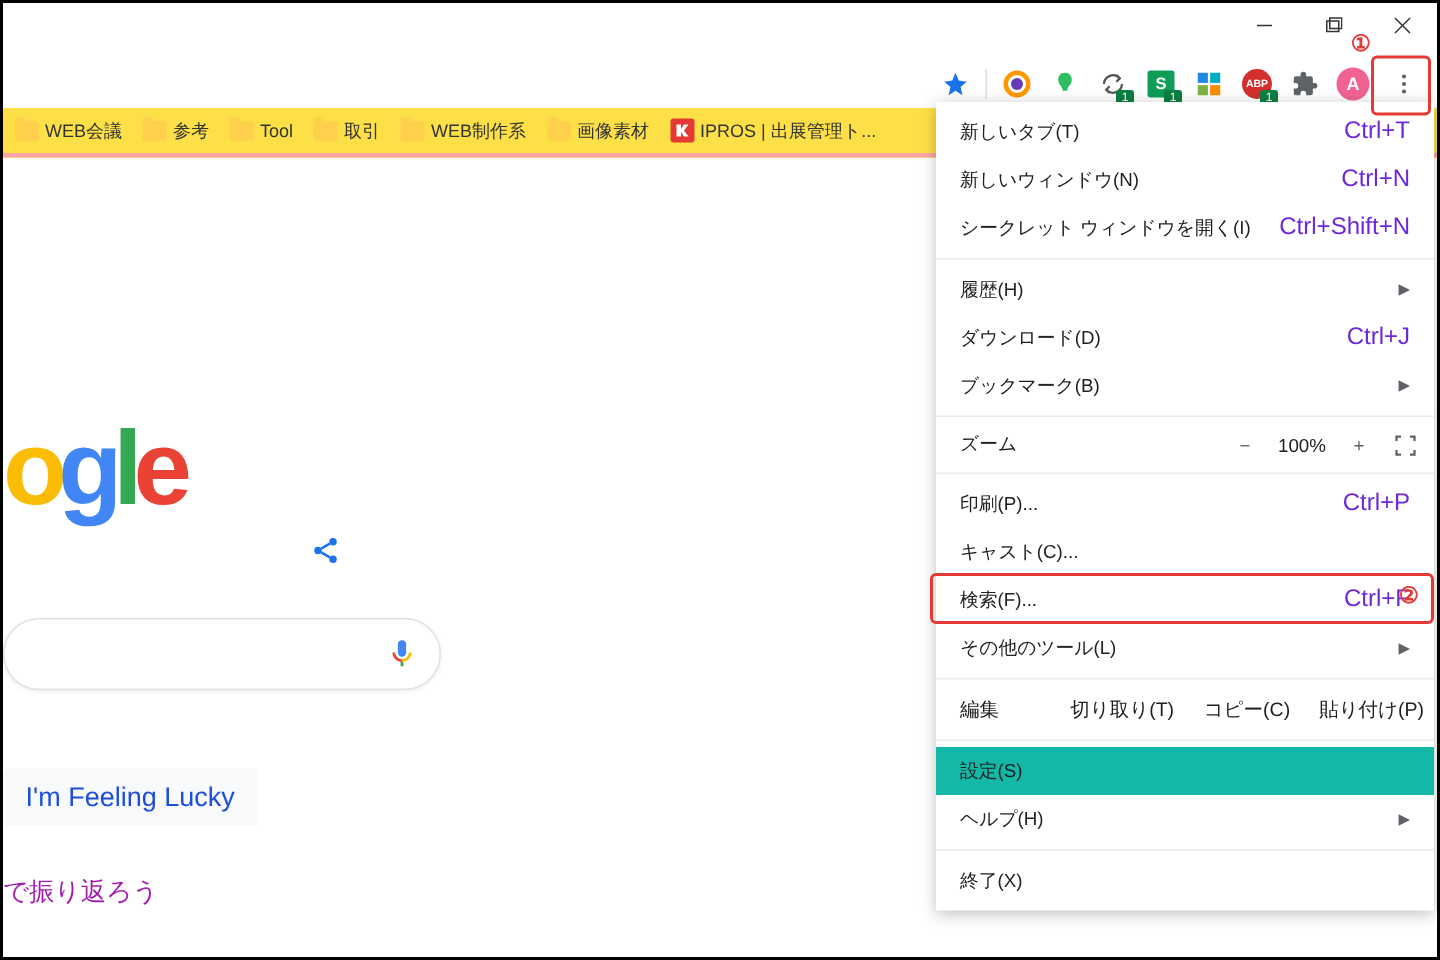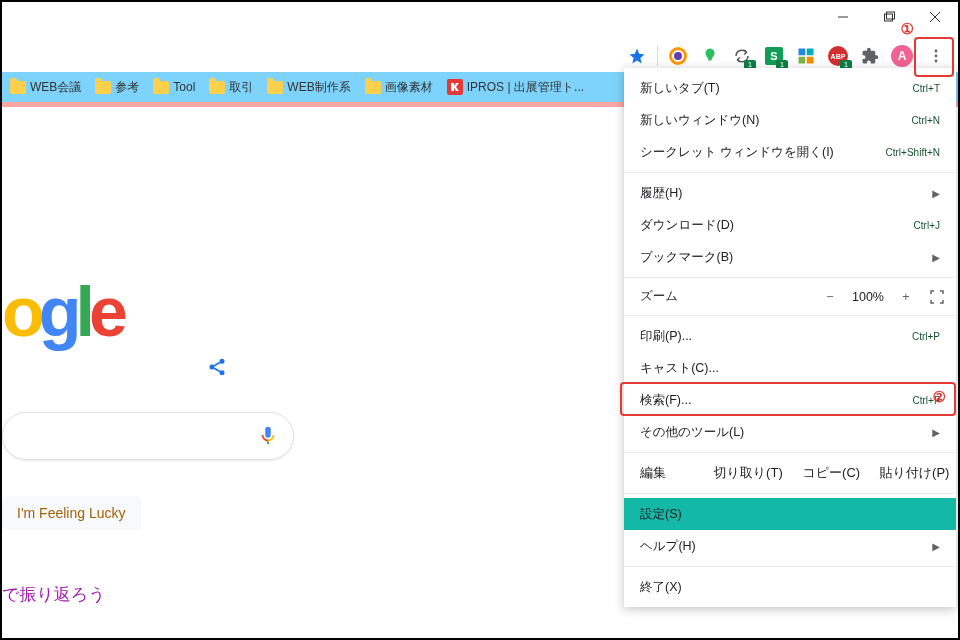--- a/index.html
+++ b/index.html
@@ -10,42 +10,42 @@
 .winctl svg{width:12px;height:12px;stroke:#333;stroke-width:1;fill:none}
 
 .toolbar{position:absolute;top:38px;left:0;right:0;height:32px;background:#fff;border-bottom:1px solid #dadce0}
 .tb-icons{position:absolute;right:8px;top:2px;display:flex;align-items:center;gap:8px}
 .tb-icons .slot{width:24px;height:24px;display:flex;align-items:center;justify-content:center;position:relative}
 .badge{position:absolute;right:-2px;bottom:-2px;background:#0b8043;color:#fff;font-size:8px;line-height:10px;min-width:10px;text-align:center;border-radius:2px;padding:0 1px}
 .avatar{width:22px;height:22px;border-radius:50%;background:#f06292;color:#fff;display:flex;align-items:center;justify-content:center;font-size:12px;font-weight:600}
 .menu-dots{width:28px;height:28px;display:flex;align-items:center;justify-content:center;border-radius:50%}
 .menu-dots svg circle{fill:#5f6368}
 
-.bm{position:absolute;top:70px;left:0;right:0;height:30px;background:#7dd3fc;display:flex;align-items:center;gap:14px;padding-left:8px;border-bottom:5px solid #fca5a5}
+.bm{position:absolute;top:70px;left:0;right:0;height:30px;background:#fde047;display:flex;align-items:center;gap:14px;padding-left:8px;border-bottom:3px solid #fca5a5}
 .bm .item{display:flex;align-items:center;gap:4px;font-size:12px;color:#333;white-space:nowrap}
 .bm .folder{width:16px;height:13px;background:#ffd04c;border-radius:2px;position:relative}
 .bm .folder:before{content:"";position:absolute;top:-3px;left:0;width:7px;height:3px;background:#ffd04c;border-radius:2px 2px 0 0}
 .bm .ipros{width:16px;height:16px;background:#e53935;border-radius:2px;display:flex;align-items:center;justify-content:center}
 .bm .ipros svg{width:10px;height:10px;fill:#fff}
 
 .doodle{position:absolute;left:0;top:270px;font-size:70px;font-weight:700;letter-spacing:-6px;font-family:Arial,sans-serif}
 .doodle span:nth-child(1){color:#fbbc05}
 .doodle span:nth-child(2){color:#4285f4}
 .doodle span:nth-child(3){color:#34a853}
 .doodle span:nth-child(4){color:#ea4335}
 .share{position:absolute;left:205px;top:355px;color:#1a73e8}
 .searchbox{position:absolute;left:0;top:410px;width:290px;height:46px;border:1px solid #dfe1e5;border-radius:24px;background:#fff;box-shadow:0 1px 3px rgba(0,0,0,.08)}
 .mic{position:absolute;right:14px;top:11px}
-.lucky{position:absolute;left:0;top:494px;background:#f8f9fa;border:1px solid #f8f9fa;border-radius:4px;padding:8px 14px;font-size:14px;color:#a16207}
+.lucky{position:absolute;left:0;top:510px;background:#f8f9fa;border:1px solid #f8f9fa;border-radius:4px;padding:8px 14px;font-size:18px;color:#1d4ed8}
 .promo{position:absolute;left:0;top:581px;color:#a21caf;font-size:17px}
 
 .menu{position:absolute;top:66px;right:2px;width:332px;background:#fff;box-shadow:0 2px 10px rgba(0,0,0,.25);padding:4px 0;display:flex;flex-direction:column}
 .menu .row{display:flex;align-items:center;justify-content:space-between;padding:6px 16px;min-height:20px;font-size:12.5px;color:#202124}
 .menu .row .lab{flex:1}
-.menu .row .sc{color:#14532d;font-size:10px}
+.menu .row .sc{color:#6d28d9;font-size:16px}
 .menu .row .ar{color:#5f6368;font-size:10px;margin-left:8px}
 .menu hr{border:none;border-top:1px solid #e8eaed;margin:4px 0}
 .menu .zoomrow{display:flex;align-items:center;padding:6px 2px 6px 16px;font-size:12.5px}
 .menu .zoomrow .lab{flex:1}
 .menu .zoomrow .zbtn{width:28px;text-align:center;color:#5f6368}
 .menu .zoomrow .zval{width:48px;text-align:center}
 .menu .zoomrow .full{width:22px;height:16px;margin-left:6px;margin-right:6px;display:flex;align-items:center;justify-content:center}
 .menu .editrow{display:flex;align-items:center;font-size:13px}
 .menu .editrow .cell{flex:1;text-align:center;padding:7px 0}
 .menu .editrow .cell.first{text-align:left;padding-left:16px;flex:0.8}

